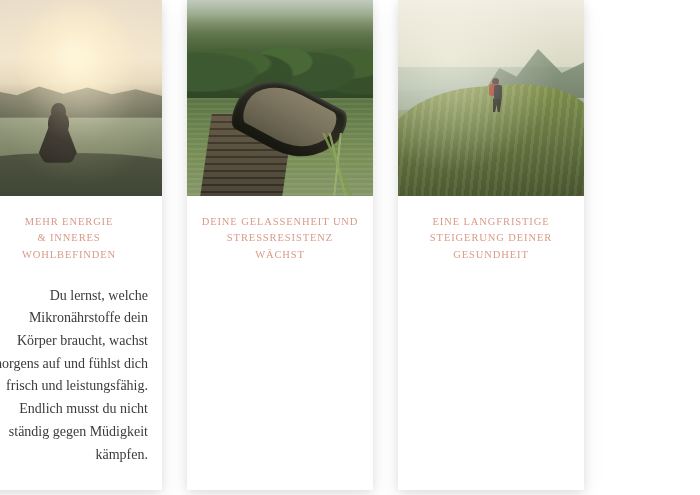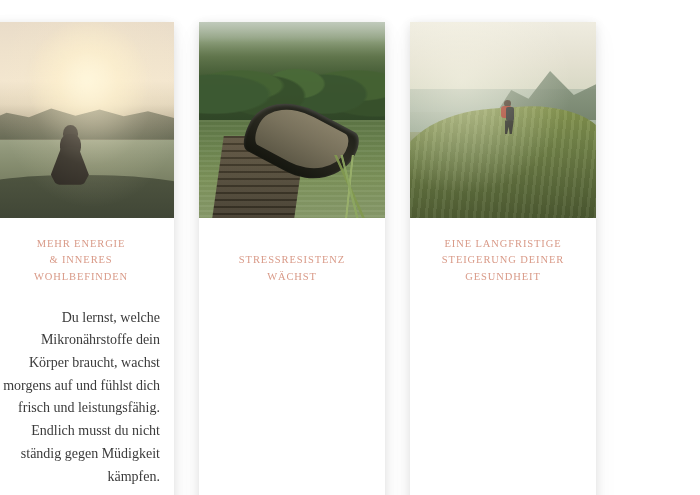--- a/index.html
+++ b/index.html
@@ -15,22 +15,20 @@
   }
   .page {
     position: relative;
     width: 560px;
     height: 495px;
     background: #ffffff;
     box-sizing: border-box;
     display: flex;
     justify-content: center;
     align-items: flex-start;
-    padding-top: 22px;
-    margin-left: 12px;
   }
   .cards {
     display: flex;
     gap: 25px;
   }
   .card {
     width: 186px;
     background: #ffffff;
     box-shadow: 0 2px 10px rgba(0,0,0,0.10), 0 10px 24px rgba(0,0,0,0.05);
     display: flex;
@@ -404,21 +402,21 @@
           <div class="s2-water"></div>
           <div class="s2-dock"></div>
           <div class="s2-dock-planks"></div>
           <div class="s2-canoe"></div>
           <div class="s2-canoe-in"></div>
           <div class="s2-reeds"></div>
         </div>
       </div>
       <div class="card-body">
         <h3 class="card-title">
-          <br>
+          <span>DEINE GELASSENHEIT UND</span><br>
           <span>STRESSRESISTENZ</span><br>
           <span>WÄCHST</span>
         </h3>
       </div>
     </div>
 
     <div class="card card-3">
       <div class="card-image">
         <div class="scene3">
           <div class="s3-sky"></div>

